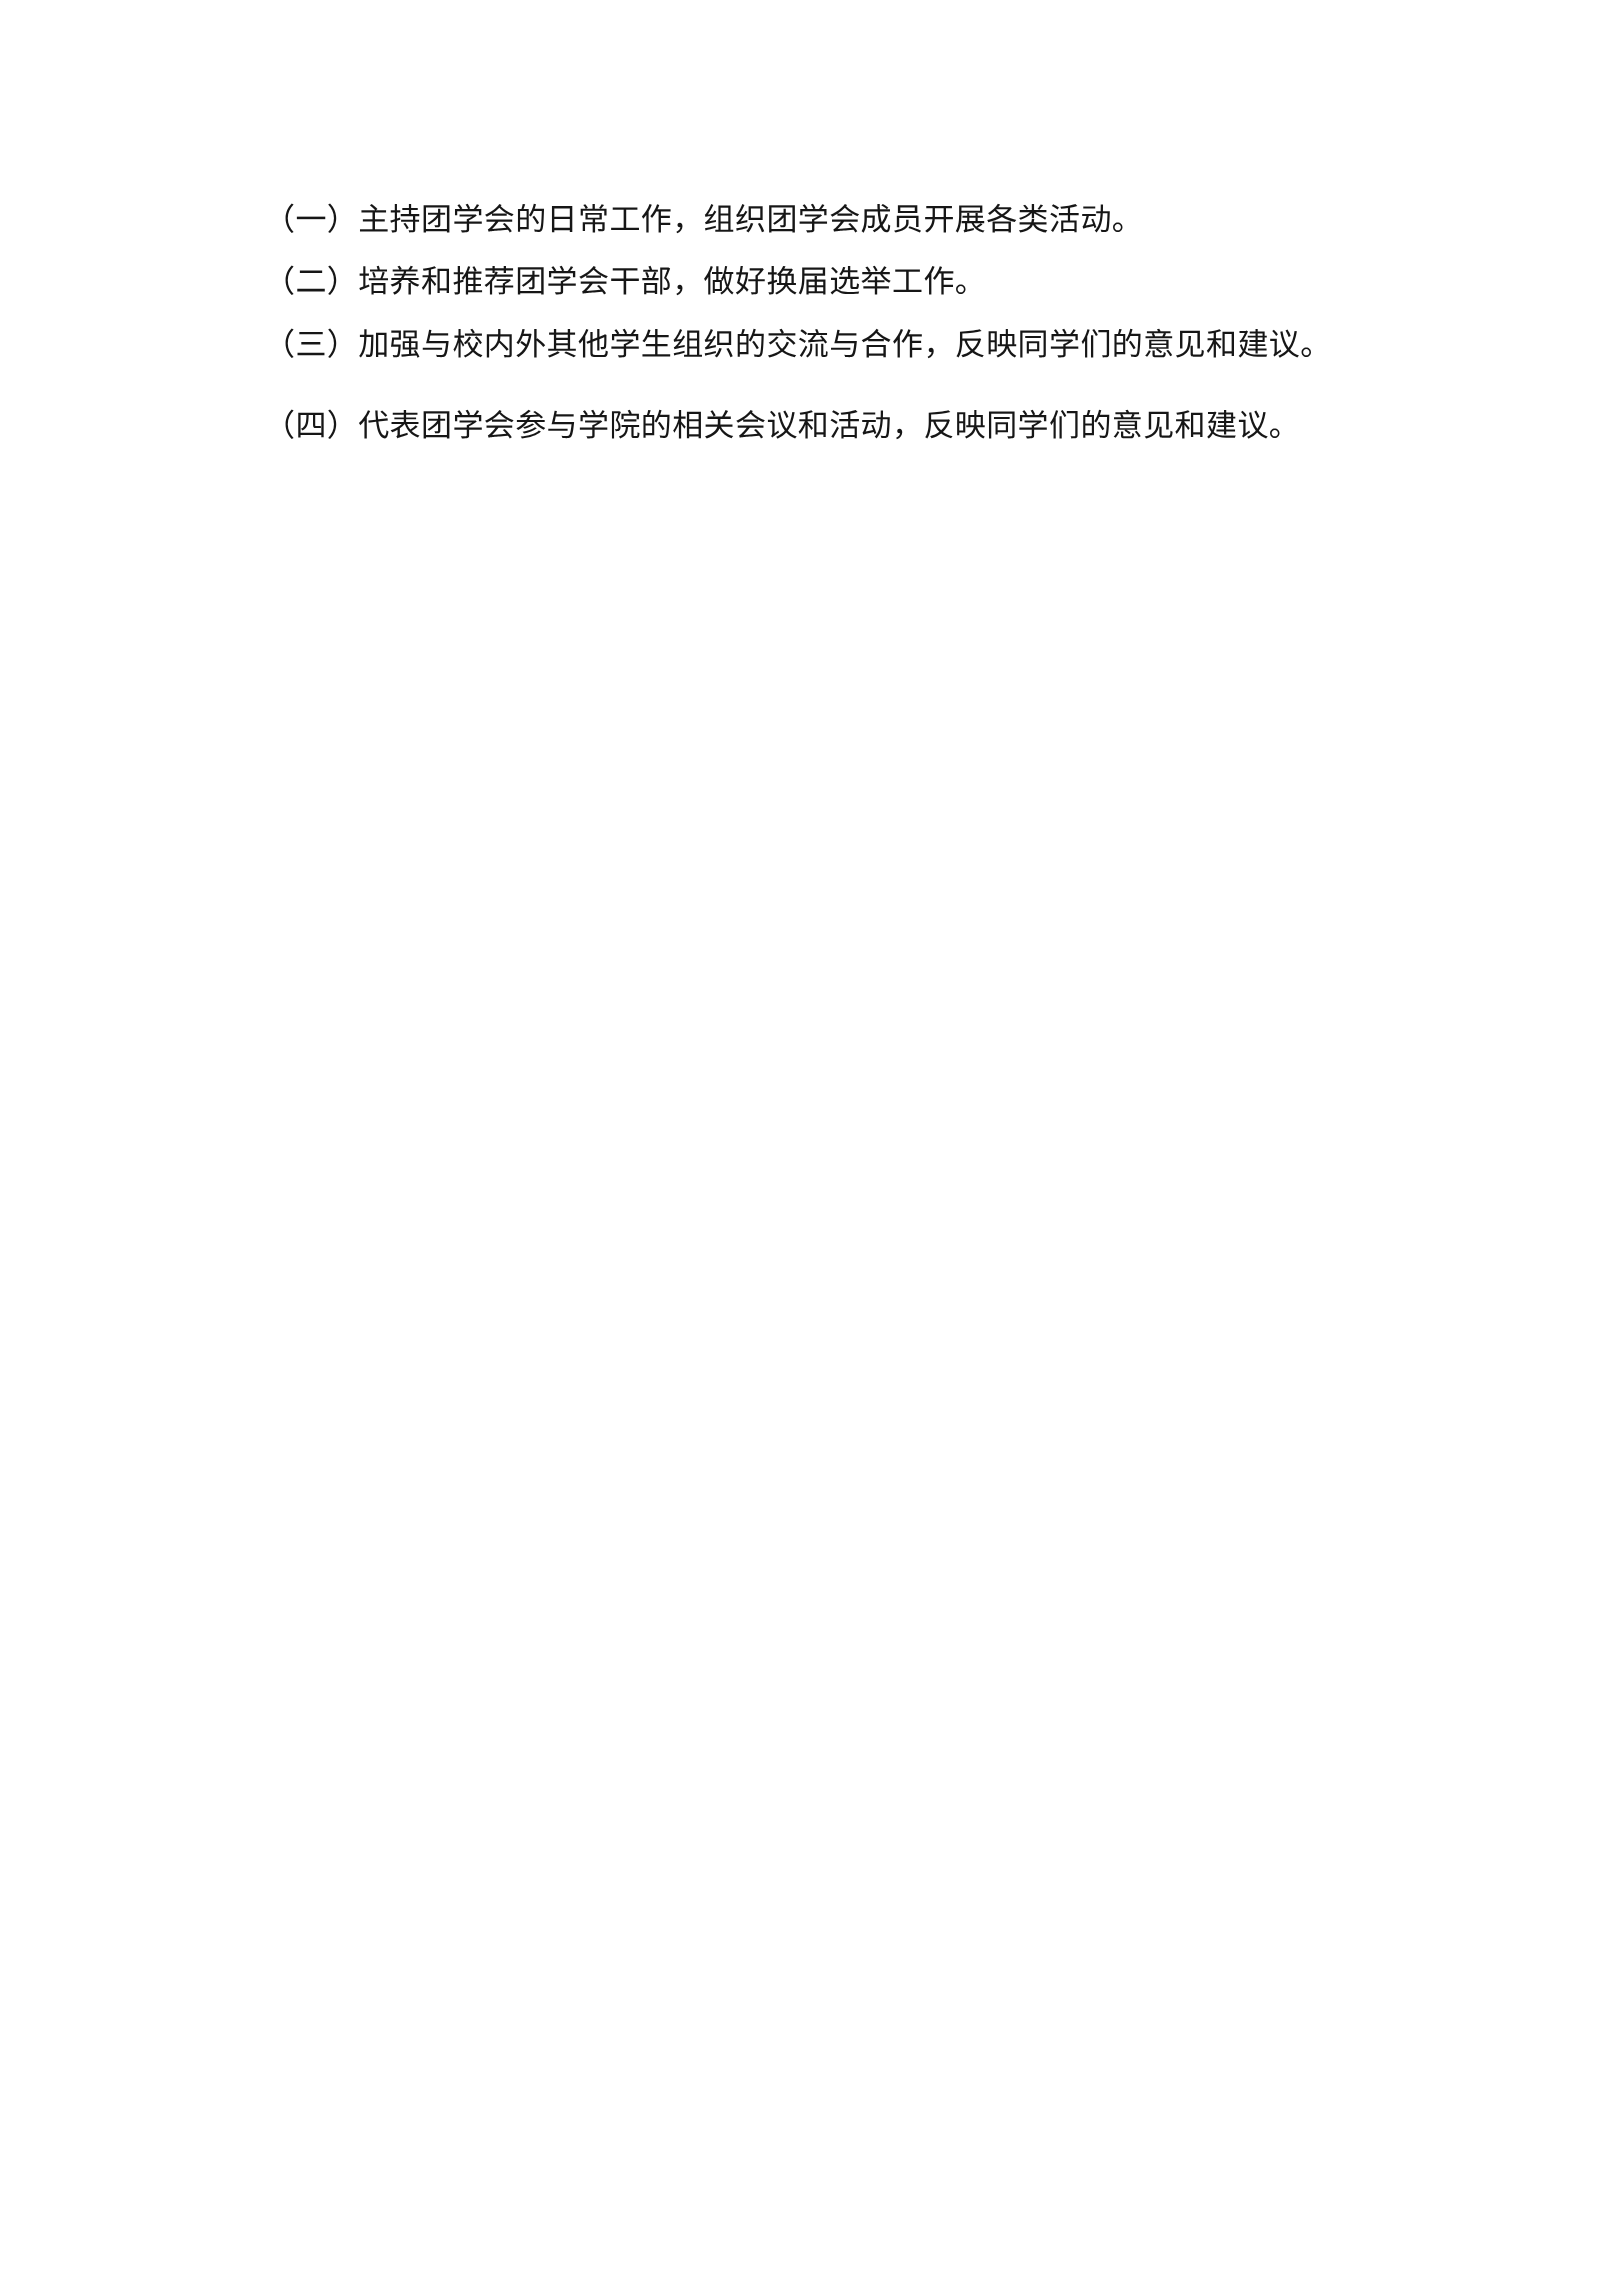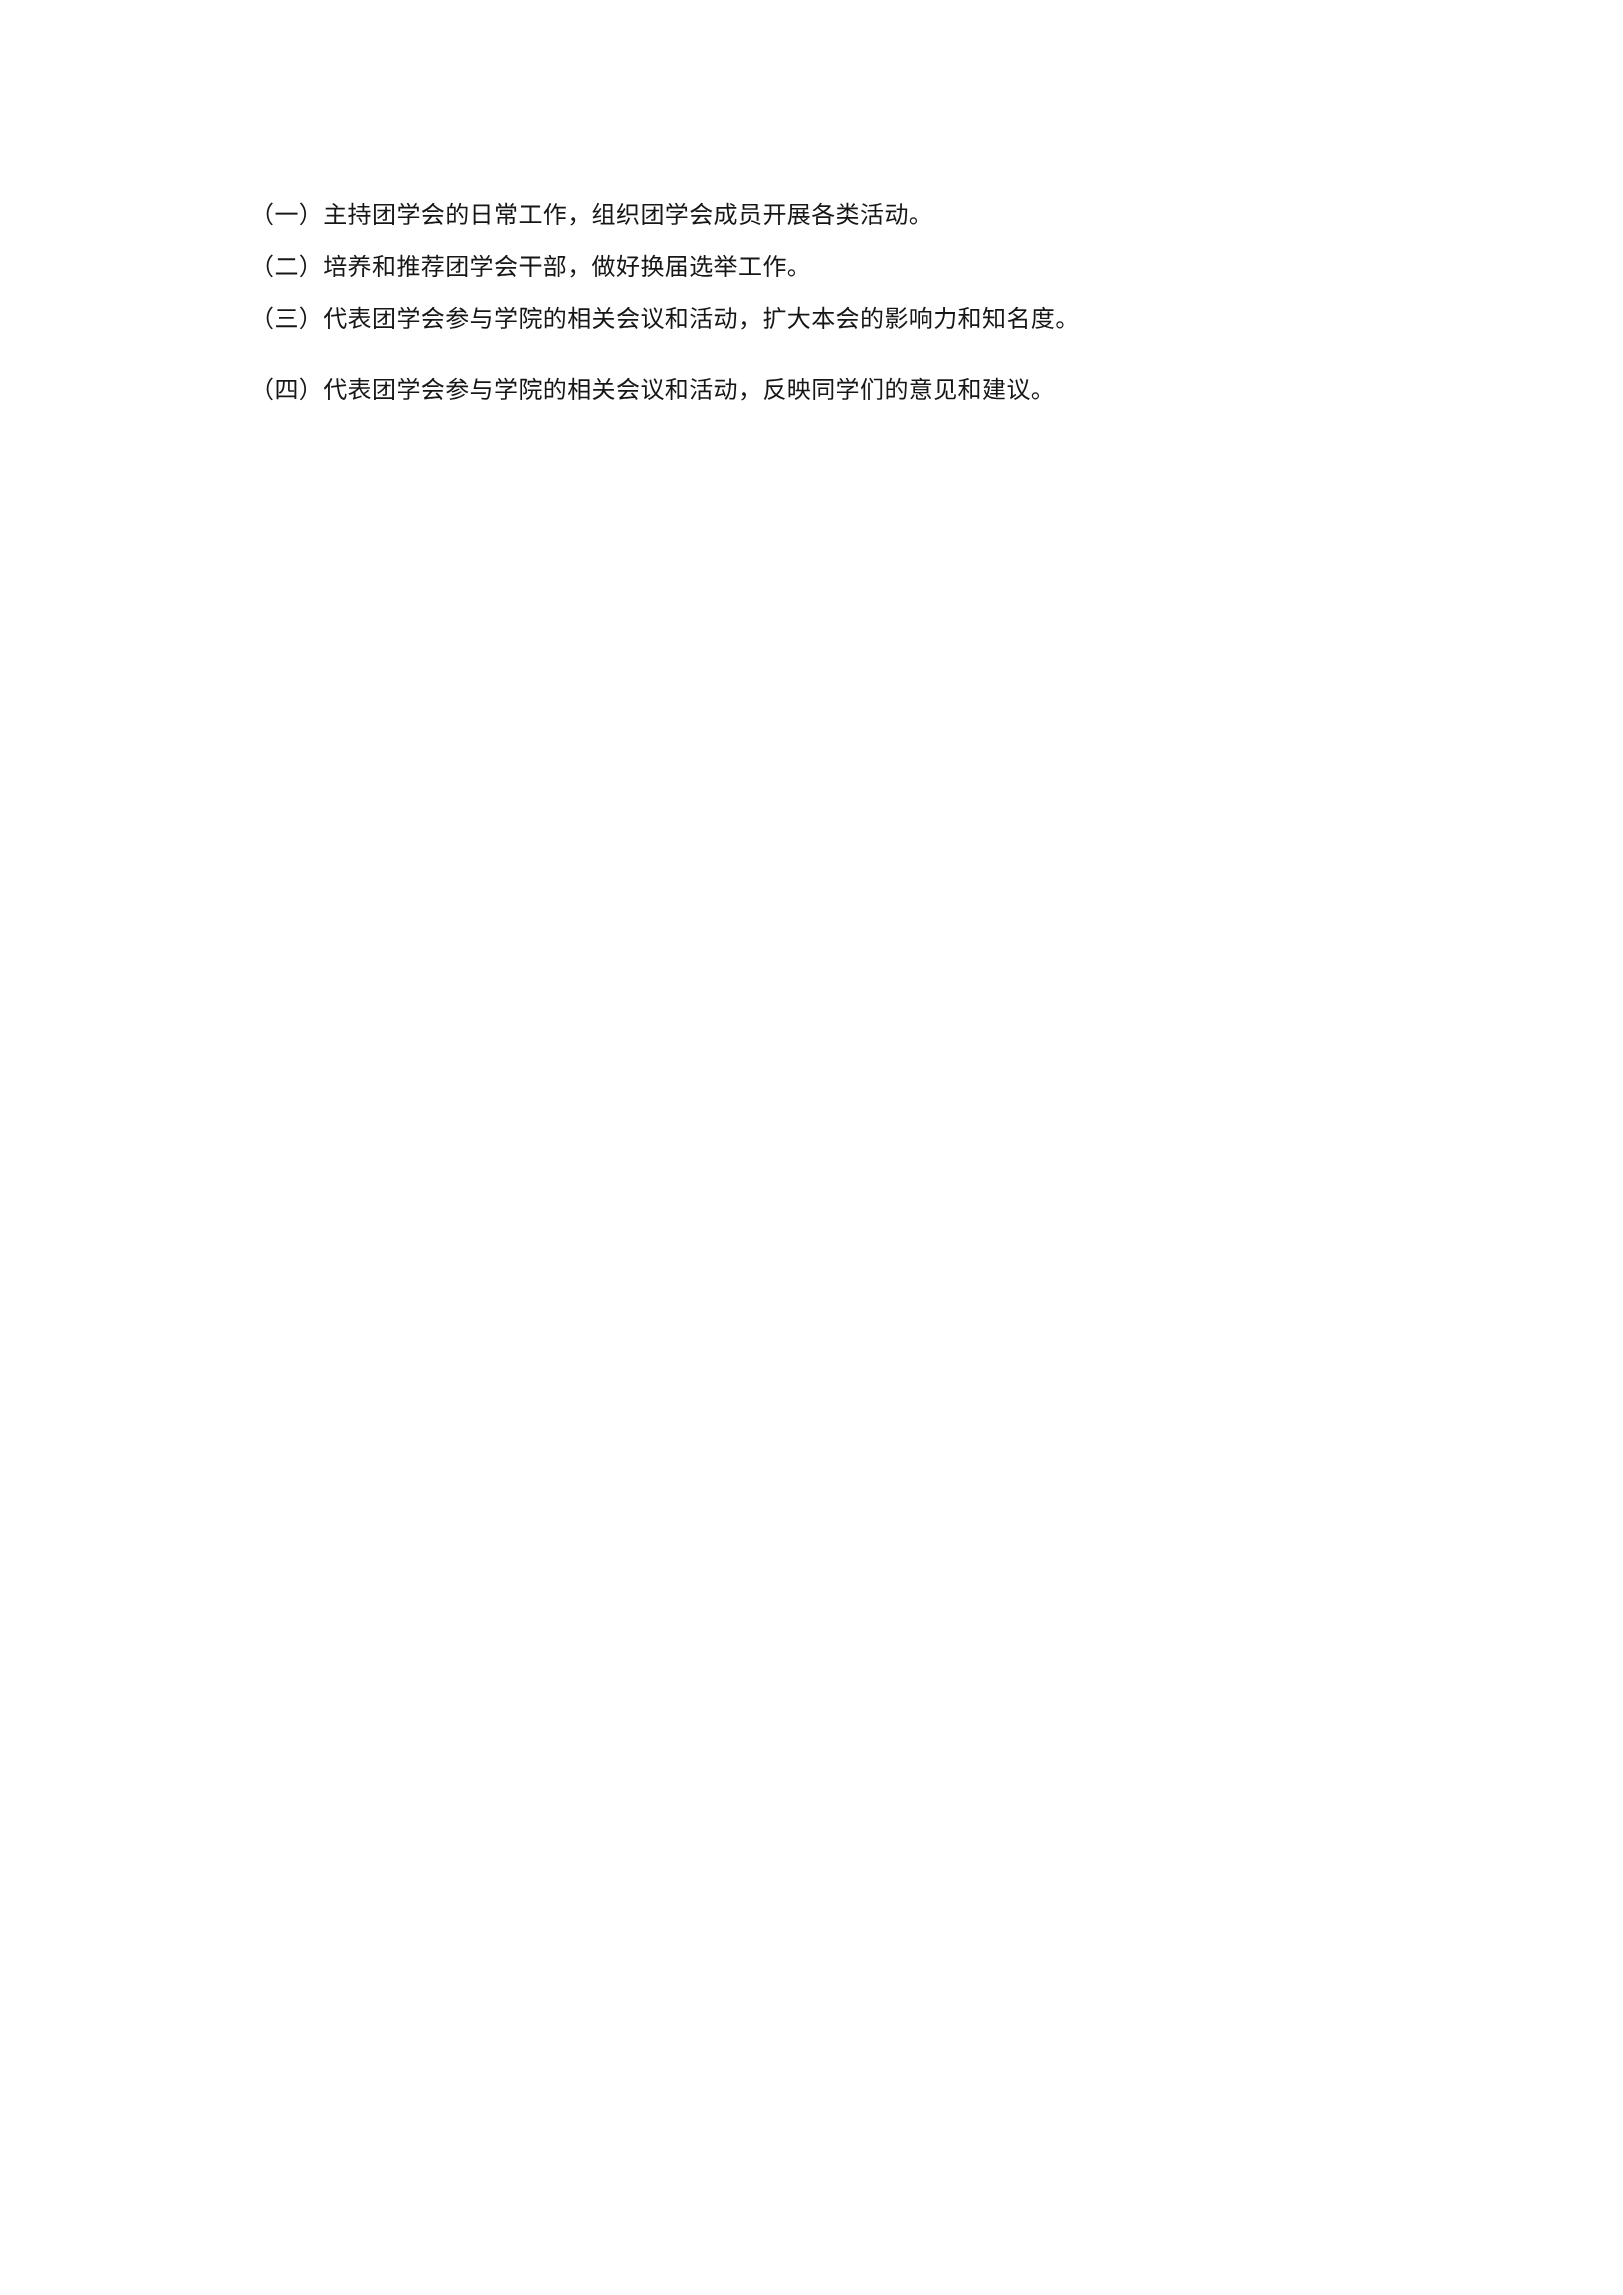--- a/index.html
+++ b/index.html
@@ -26,33 +26,33 @@
   .doc-body {
     font-size: 36px;
     line-height: 1.42;
     text-align: justify;
     text-justify: inter-ideograph;
     letter-spacing: 0.4px;
   }
   .para {
     margin: 0 0 17.4px 0;
     text-indent: 2em;
-    font-size: 24px;
+    font-size: 31px;
     line-height: 1.45;
     color: #161616;
   }
   .para:last-child {
     margin-bottom: 0;
     margin-top: 36px;
   }
 </style>
 </head>
 <body>
 
 <div class="page">
   <div class="doc-body">
     <p class="para">（一）主持团学会的日常工作，组织团学会成员开展各类活动。</p>
     <p class="para">（二）培养和推荐团学会干部，做好换届选举工作。</p>
-    <p class="para">（三）代表团学会参与学院的相关会议和活动，扩大本会的影响力和知名度。</p>
+    <p class="para">（三）加强与校内外其他学生组织的交流与合作，反映同学们的意见和建议。</p>
     <p class="para">（四）代表团学会参与学院的相关会议和活动，反映同学们的意见和建议。</p>
   </div>
 </div>
 
 
 </body></html>

